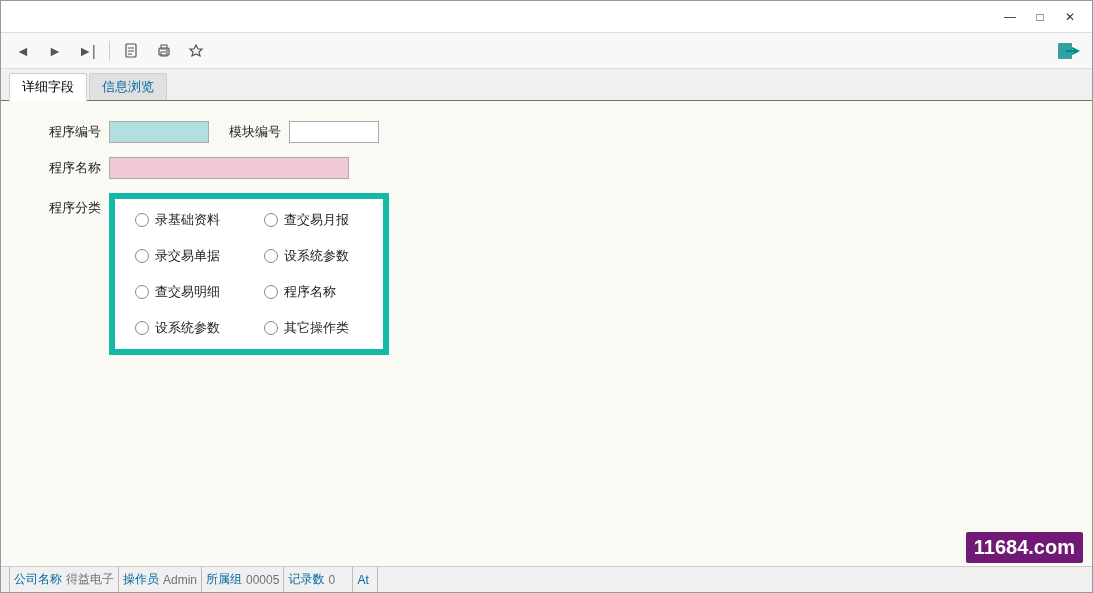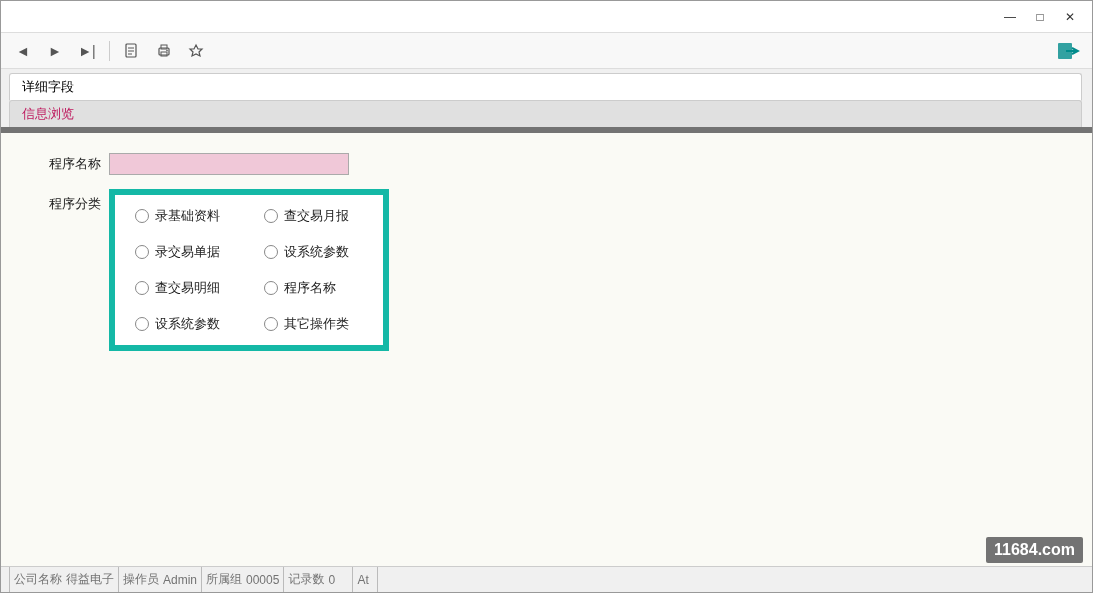--- a/index.html
+++ b/index.html
@@ -84,33 +84,32 @@
       height: 32px;
       display: flex;
       align-items: center;
       justify-content: center;
       cursor: pointer;
     }
     
     .tabs {
       display: flex;
       background: #f0f0f0;
-      border-bottom: 6px solid #737373;
+      border-bottom: 1px solid #737373;
       padding: 4px 8px 0;
       flex-shrink: 0;
-      flex-direction: column;
     }
     .tab {
       padding: 4px 12px;
       border: 1px solid #ccc;
       border-bottom: none;
       background: #e0e0e0;
       cursor: pointer;
       font-size: 13px;
-      color: #be185d;
+      color: #0369a1;
       border-radius: 3px 3px 0 0;
       margin-right: 2px;
     }
     .tab.active {
       background: #fff;
       border-bottom: 1px solid #fff;
       margin-bottom: -1px;
       color: #000;
     }
     
@@ -224,36 +223,36 @@
       display: flex;
       align-items: center;
       padding: 0 4px;
       border-right: 1px solid #bbb;
       height: 100%;
     }
     .status-item:first-child {
       border-left: 1px solid #bbb;
     }
     .status-item-label {
-      color: #737373;
+      color: #0369a1;
       margin-right: 4px;
       text-align: right;
     }
     .status-item-value {
       color: #737373;
       min-width: 20px;
     }
     
     .watermark {
       position: fixed;
       bottom: 30px;
       right: 10px;
-      background: #737373;
+      background: #701a75;
       color: #fff;
-      font-size: 16px;
+      font-size: 20px;
       font-weight: bold;
       padding: 4px 8px;
       border-radius: 2px;
       pointer-events: none;
       z-index: 1000;
     }
   </style>
 </head>
 <body>
 
@@ -304,20 +303,28 @@
     </div>
   </div>
 
   <div class="tabs">
     <div class="tab active">详细字段</div>
     <div class="tab">信息浏览</div>
   </div>
 
   <div class="content">
 
+    <div class="form-row">
+      <label class="form-label">程序编号</label>
+      <input class="form-input input-program-no" type="text" style="">
+      <div class="module-group">
+        <span class="module-label">模块编号</span>
+        <input class="form-input input-module-no" type="text" style="">
+      </div>
+    </div>
 
     <div class="form-row">
       <label class="form-label">程序名称</label>
       <input class="form-input input-program-name" type="text" style="">
     </div>
 
     <div class="classification-row">
       <label class="classification-label">程序分类</label>
       <div class="classification-box">
         <div class="radio-item">

